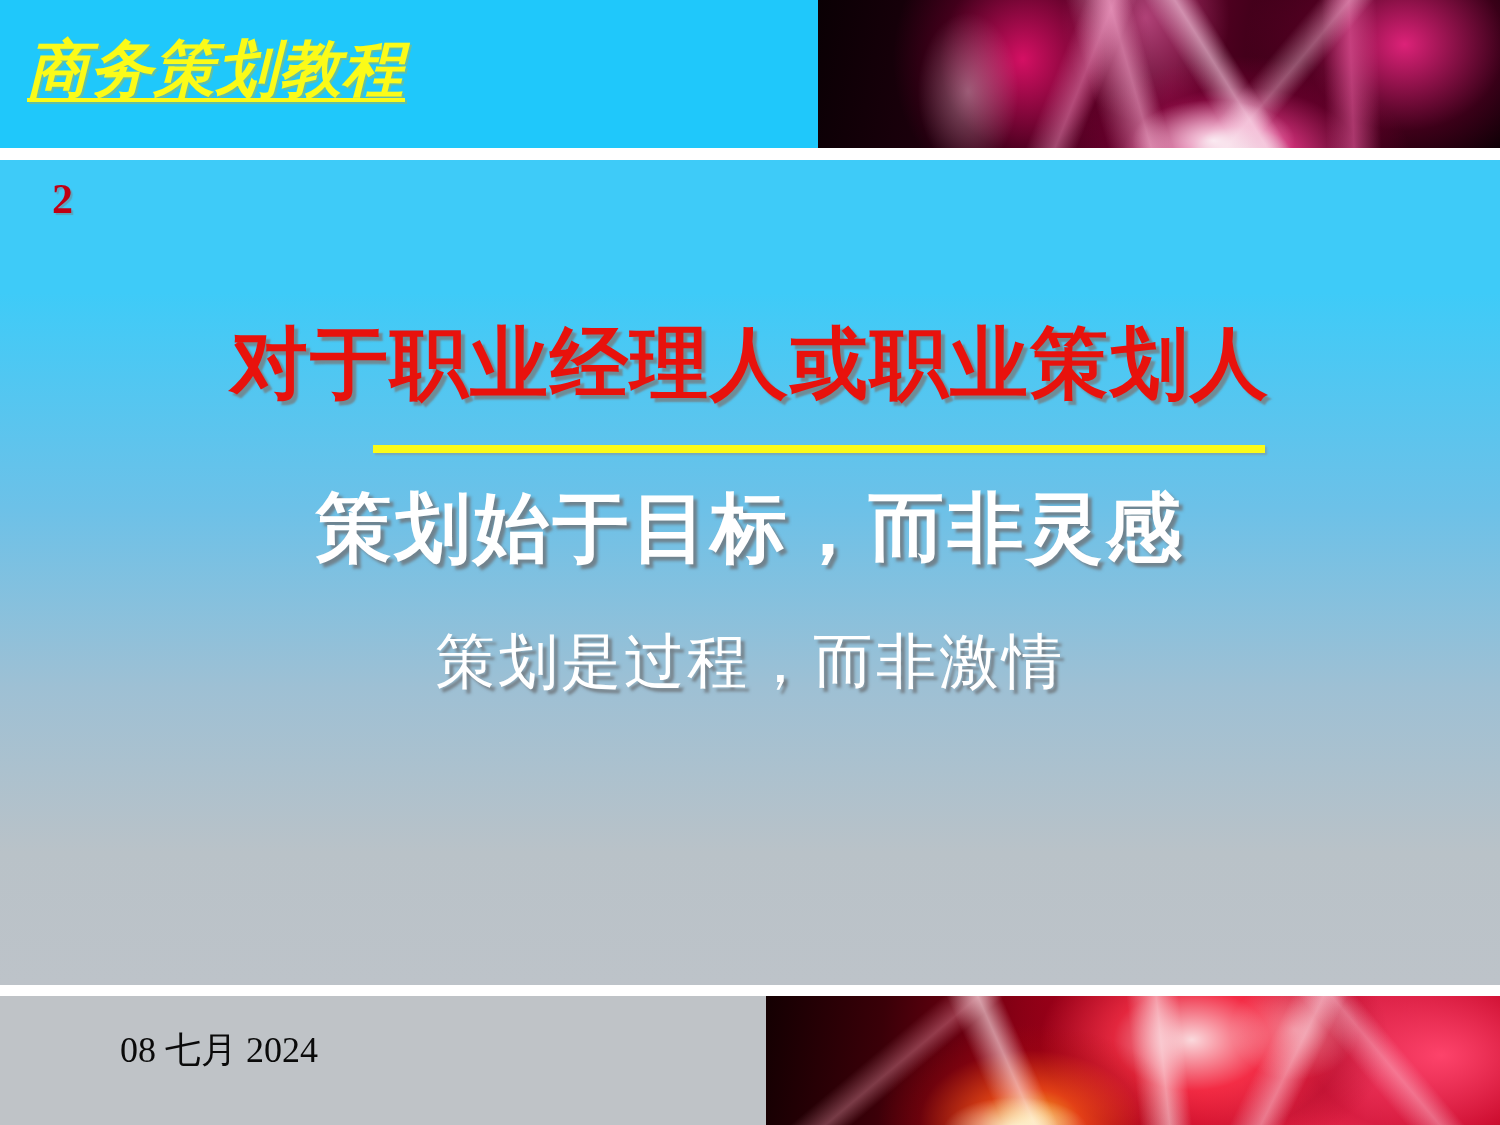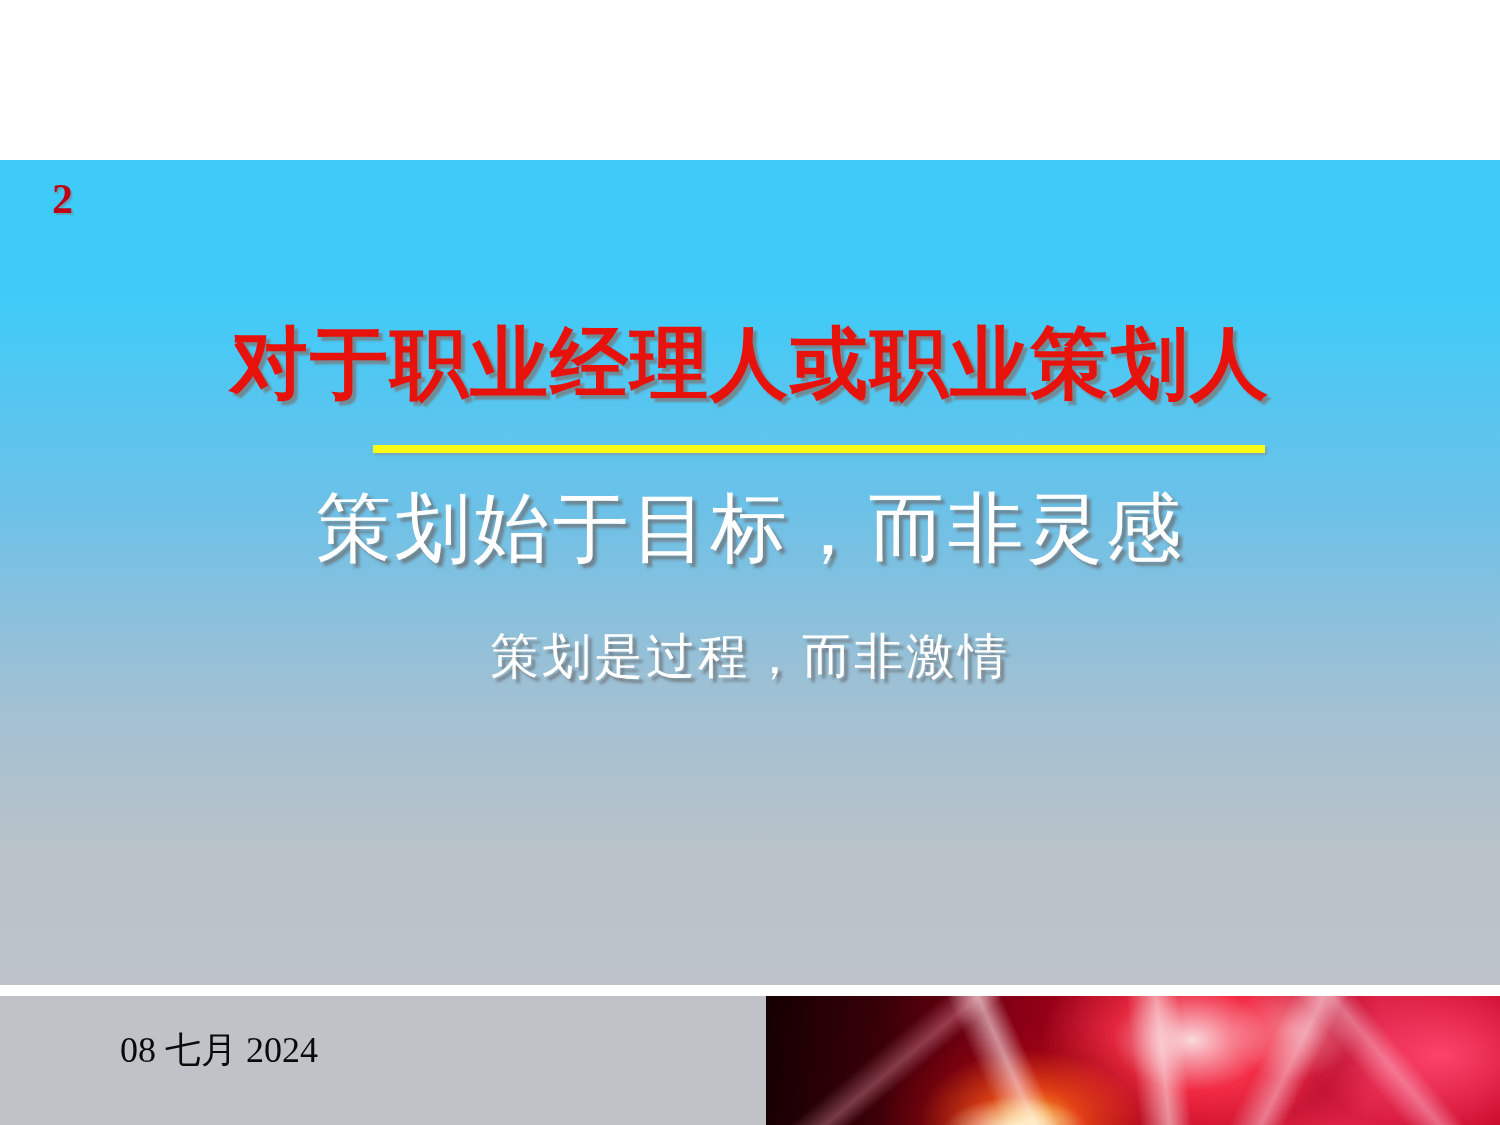--- a/index.html
+++ b/index.html
@@ -158,36 +158,36 @@
   }
 
   .line-sub-1 {
     position: absolute;
     left: 0;
     top: 330px;
     width: 1500px;
     text-align: center;
     font-family: "Liberation Serif", "DejaVu Serif", serif;
     font-size: 76px;
-    font-weight: normal;
+    font-weight: bold;
     color: #ffffff;
     letter-spacing: 3px;
     line-height: 1;
     white-space: nowrap;
     text-shadow: 4px 4px 3px rgba(110,115,120,0.80);
   }
 
   .line-sub-2 {
     position: absolute;
     left: 0;
     top: 472px;
     width: 1500px;
     text-align: center;
     font-family: "Liberation Serif", "DejaVu Serif", serif;
-    font-size: 49px;
+    font-size: 60px;
     font-weight: normal;
     color: #ffffff;
     letter-spacing: 3px;
     line-height: 1;
     white-space: nowrap;
     text-shadow: 4px 4px 3px rgba(110,115,120,0.80);
   }
 
   
   .sep-bottom {
@@ -254,20 +254,29 @@
     background:
       radial-gradient(ellipse 110px 50px at 34% 104%, rgba(255,255,230,0.92) 0%, rgba(255,255,255,0) 66%),
       radial-gradient(ellipse 90px 70px at 72% 26%, rgba(255,255,255,0.40) 0%, rgba(255,255,255,0) 72%);
   }
 </style>
 </head>
 <body>
 
 <div class="slide">
 
+  <div class="header-band">
+    <div class="header-title">商务策划教程</div>
+
+    <div class="header-art">
+      <div class="layer ha-1"></div>
+      <div class="layer ha-2"></div>
+      <div class="layer ha-3"></div>
+    </div>
+  </div>
 
   <div class="sep-top"></div>
 
   <div class="body-area">
 
     <div class="slide-number">2</div>
 
     <div class="content">
 
       <div class="line-title">对于职业经理人或职业策划人</div>

